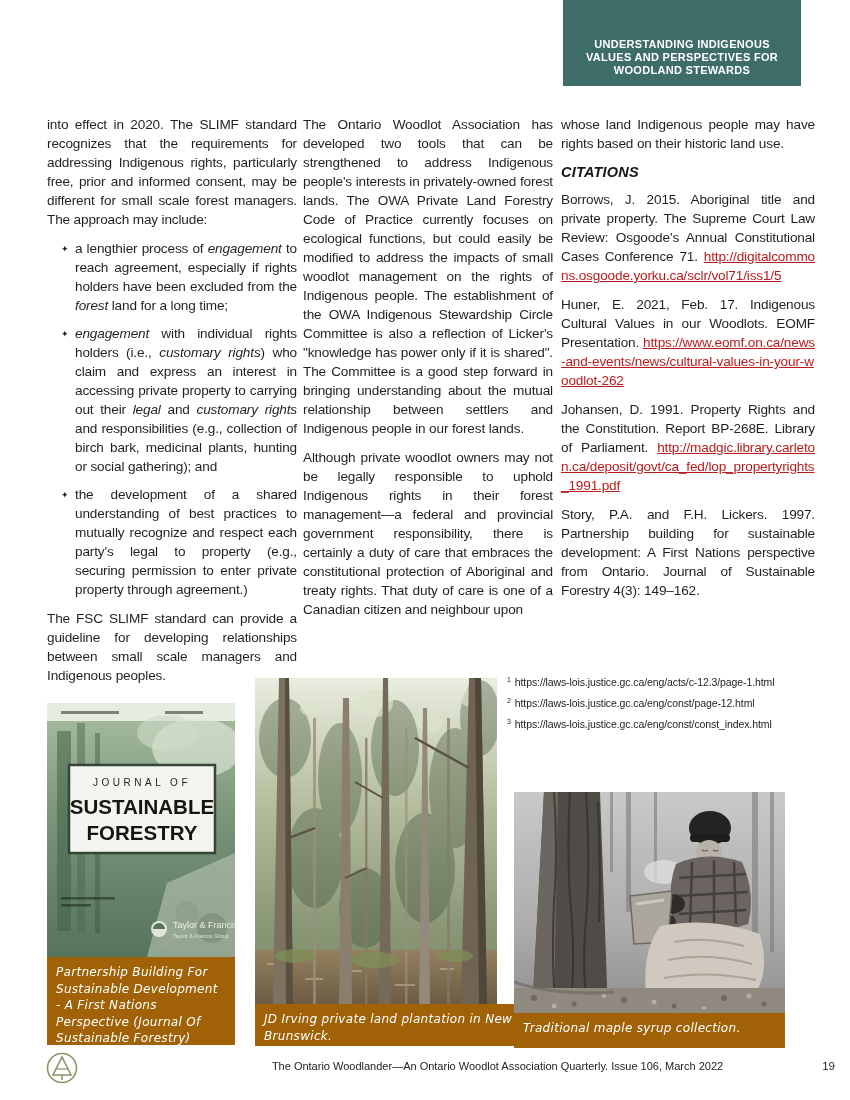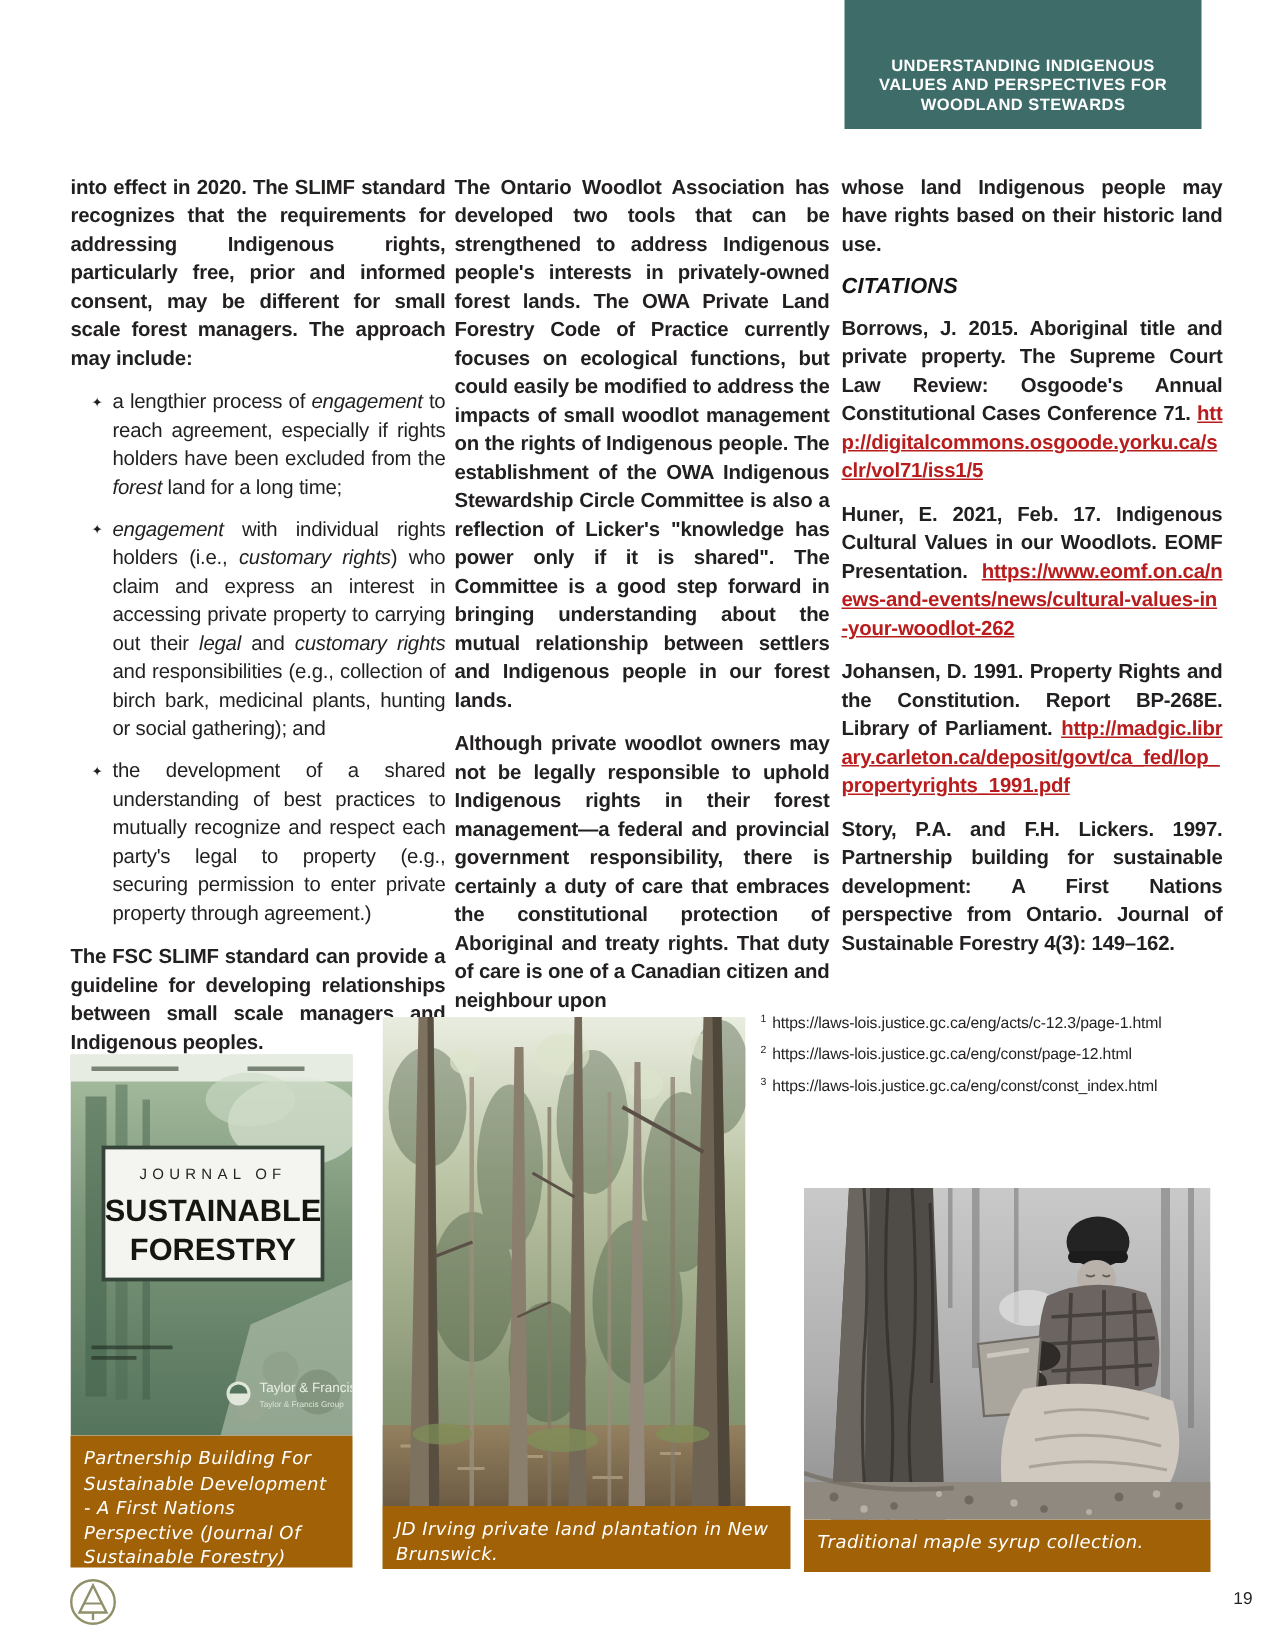--- a/index.html
+++ b/index.html
@@ -6,41 +6,41 @@
   .page{position:relative;width:850px;height:1100px;margin:0 auto;background:#ffffff;
         font-family:"Liberation Sans",sans-serif;color:#221f1f;overflow:hidden;padding-left:33px;}
   
   .banner{position:absolute;left:563px;top:0;width:238px;height:86px;background:#3d6c69;
           display:flex;flex-direction:column;justify-content:flex-end;align-items:center;
           padding-bottom:9px;box-sizing:border-box;}
   .banner div{color:#fff;font-weight:bold;font-size:11px;line-height:13px;letter-spacing:.3px;text-align:center;}
   
   .col{position:absolute;top:115px;width:250px;font-size:13.6px;line-height:19px;letter-spacing:-.15px;text-align:justify;}
   .col1{left:47px;} .col2{left:303px;} .col3{left:561px;width:254px;}
-  .col p{margin:0 0 10px 0;font-weight:bold;}
+  .col p{margin:0 0 10px 0;}
   ul.blts{list-style:none;margin:2px 0 10px 0;padding:0 0 0 14px;}
   ul.blts li{position:relative;padding-left:14px;margin-bottom:9px;}
   ul.blts li .mk{position:absolute;left:0;top:1px;font-size:9px;color:#221f1f;}
   .it{font-style:italic;}
   .lnk{color:#b91c1c;text-decoration:underline;word-break:break-all;cursor:pointer;}
   .cithead{font-style:italic;font-weight:bold;font-size:14.5px;margin:4px 0 8px 0;color:#151515;letter-spacing:.2px;}
   .cit{margin:0 0 9px 0;}
   
   .fnotes{position:absolute;left:507px;top:676px;width:320px;font-size:10.5px;color:#232323;letter-spacing:-.1px;}
   .fnotes .fn{margin-bottom:9px;}
   .fnotes sup{font-size:7px;vertical-align:4px;margin-right:4px;}
   
   figure{margin:0;padding:0;position:absolute;}
   .capbox{background:#a16207;color:#fff;font-family:"DejaVu Sans",sans-serif;font-style:italic;
           font-size:12px;line-height:16.5px;letter-spacing:.3px;padding:7px 9px;box-sizing:border-box;overflow:hidden;}
   .fig1{left:47px;top:703px;width:188px;}
   .fig1 .capbox{width:188px;height:88px;}
   .fig2{left:255px;top:678px;width:242px;}
   .fig2 .capbox{width:272px;height:42px;}
-  .fig3{left:536px;top:792px;width:251px;}
+  .fig3{left:514px;top:792px;width:251px;}
   .fig3 .capbox{width:271px;height:35px;}
   .ph{display:block;}
   
   .footer-logo{position:absolute;left:45px;top:1051px;width:34px;height:34px;}
   .footer-text{position:absolute;left:240px;top:1060px;width:515px;text-align:center;font-size:11px;color:#222;}
   .pageno{position:absolute;right:48px;top:1060px;font-size:11.5px;color:#222;}
 </style>
 </head>
 <body>
 
@@ -263,15 +263,16 @@
     </svg>
     <figcaption class="capbox">Traditional maple syrup collection.</figcaption>
   </figure>
 
   <svg class="footer-logo" viewBox="0 0 34 34">
     <circle cx="17" cy="17" r="14.5" fill="none" stroke="#90906a" stroke-width="1.6"></circle>
     <path d="M17,6 L26,24 L8,24 Z" fill="none" stroke="#90906a" stroke-width="1.6"></path>
     <line x1="17" y1="24" x2="17" y2="29" stroke="#90906a" stroke-width="1.6"></line>
     <line x1="11" y1="18" x2="23" y2="18" stroke="#90906a" stroke-width="1.3"></line>
   </svg>
+  <div class="footer-text">The Ontario Woodlander—An Ontario Woodlot Association Quarterly. Issue 106, March 2022</div>
   <div class="pageno">19</div>
 
 </div>
 
 </body></html>

